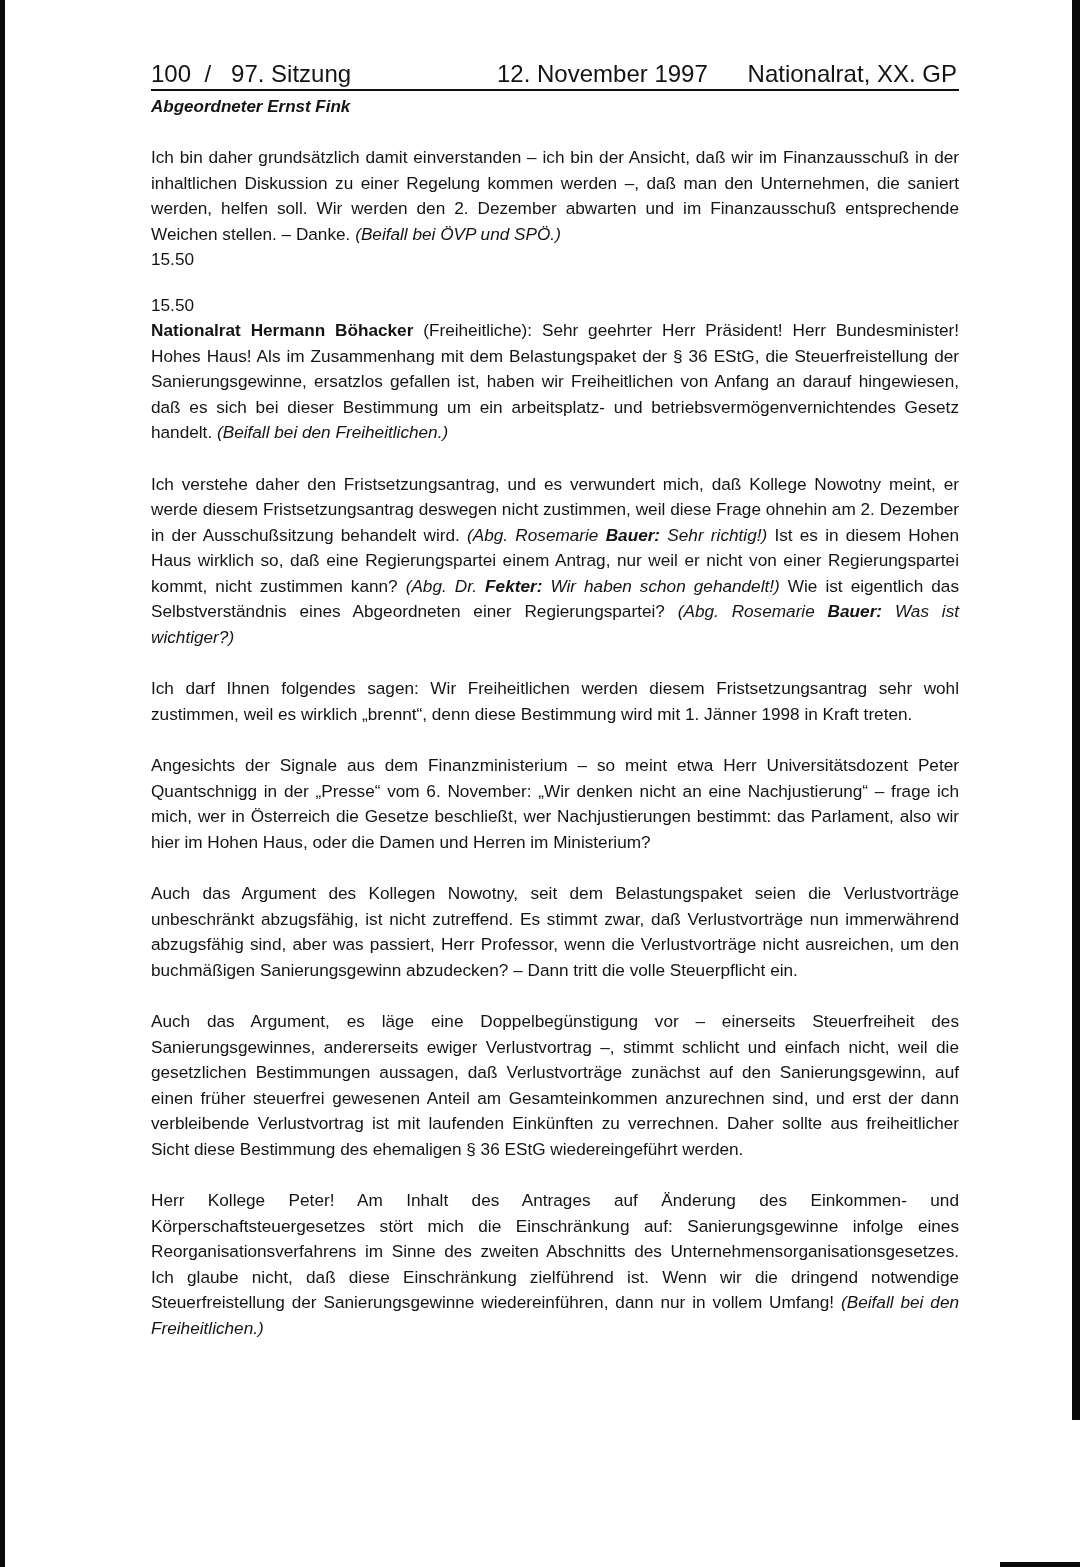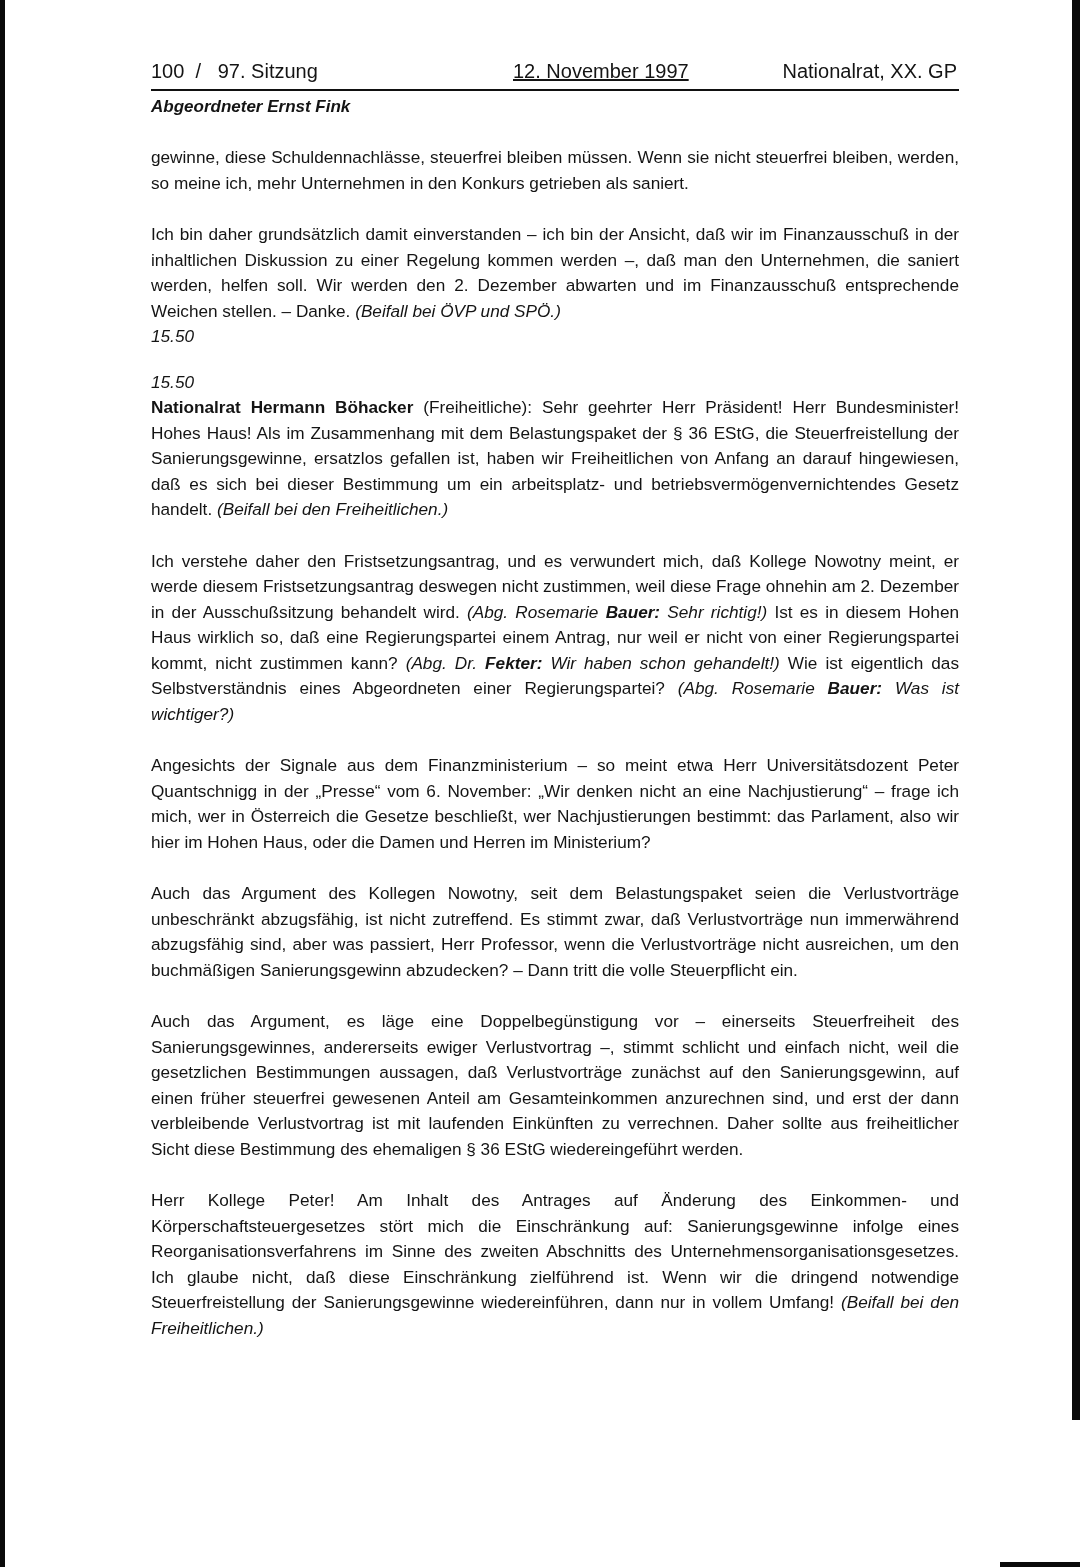--- a/index.html
+++ b/index.html
@@ -4,70 +4,70 @@
 <style>
   html, body { margin: 0; padding: 0; }
   body {
     width: 1080px; height: 1567px; background: #ffffff; position: relative; overflow: hidden;
     font-family: "Liberation Sans", "DejaVu Sans", sans-serif; color: #141414;
   }
   .scan-left { position: absolute; left: 0; top: 0; width: 5px; height: 1567px; background: #0a0a0a; }
   .scan-right { position: absolute; left: 1072px; top: 0; width: 8px; height: 1420px; background: #0a0a0a; }
   .scan-bottom { position: absolute; left: 1000px; top: 1562px; width: 80px; height: 5px; background: #0a0a0a; }
   .page { position: absolute; left: 151px; top: 0; width: 808px; }
-  .header { position: absolute; top: 60px; left: 0; width: 808px; height: 26px; font-size: 20px; }
+  .header { position: absolute; top: 60px; left: 0; width: 808px; height: 26px; font-size: 24px; }
   .header span { position: absolute; top: 0; white-space: nowrap; }
   .hdr-left { left: 0; }
-  .hdr-center { left: 362px; text-decoration: underline; }
+  .hdr-center { left: 346px; }
   .hdr-right { right: 2px; }
   .rule { position: absolute; top: 89px; left: 0; width: 808px; height: 2px; background: #111; }
   .speaker-head { position: absolute; top: 97px; left: 0; font-weight: bold; font-size: 17px; font-style: italic; }
   .body-text { position: absolute; top: 145px; left: 0; width: 808px; font-size: 17.2px; line-height: 25.5px; }
   .para { text-align: justify; margin: 0 0 26px 0; }
   .para.tight { margin-bottom: 4px; }
-  .time { font-style: italic; display: block; }
+  .time { display: block; }
   i { font-style: italic; }
   b { font-weight: bold; }
 </style>
 </head>
 <body>
 
 <div class="scan-left"></div>
 <div class="scan-right"></div>
 <div class="scan-bottom"></div>
 
 <div class="page">
   <div class="header">
     <span class="hdr-left"><span style="position:static">100</span>&nbsp;&nbsp;<span style="position:static">/</span>&nbsp;&nbsp;&nbsp;<span style="position:static">97. Sitzung</span></span>
     <span class="hdr-center">12. November 1997</span>
     <span class="hdr-right">Nationalrat, XX. GP</span>
   </div>
   <div class="rule"></div>
   <div class="speaker-head">Abgeordneter Ernst Fink</div>
 
   <div class="body-text">
-    <p class="para">gewinne, diese Schuldennachlässe, steuerfrei bleiben müssen. Wenn sie nicht steuerfrei bleiben, werden, so meine ich, mehr Unternehmen in den Konkurs getrieben als saniert.</p>
 
     <p class="para" style="margin-bottom:20px">
       <span>Ich bin daher grundsätzlich damit einverstanden – ich bin der Ansicht, daß wir im Finanzausschuß in der inhaltlichen Diskussion zu einer Regelung kommen werden –, daß man den Unternehmen, die saniert werden, helfen soll. Wir werden den 2. Dezember abwarten und im Finanzausschuß entsprechende Weichen stellen. – Danke.</span>
       <i>(Beifall bei ÖVP und SPÖ.)</i>
       <span class="time">15.50</span>
     </p>
 
 
     <p class="para">
       <span class="time">15.50</span>
       <b>Nationalrat Hermann Böhacker</b>
       <span>(Freiheitliche):</span>
       <span>Sehr geehrter Herr Präsident! Herr Bundesminister! Hohes Haus! Als im Zusammenhang mit dem Belastungspaket der § 36 EStG, die Steuerfreistellung der Sanierungsgewinne, ersatzlos gefallen ist, haben wir Freiheitlichen von Anfang an darauf hingewiesen, daß es sich bei dieser Bestimmung um ein arbeitsplatz- und betriebsvermögenvernichtendes Gesetz handelt.</span>
       <i>(Beifall bei den Freiheitlichen.)</i>
     </p>
 
     <p class="para"><span>Ich verstehe daher den Fristsetzungsantrag, und es verwundert mich, daß Kollege Nowotny meint, er werde diesem Fristsetzungsantrag deswegen nicht zustimmen, weil diese Frage ohnehin am 2. Dezember in der Ausschußsitzung behandelt wird.</span> <i><span>(Abg. Rosemarie </span><b>Bauer:</b><span> Sehr richtig!)</span></i><span> Ist es in diesem Hohen Haus wirklich so, daß eine Regierungspartei einem Antrag, nur weil er nicht von einer Regierungspartei kommt, nicht zustimmen kann? </span><i><span>(Abg. Dr. </span><b>Fekter:</b><span> Wir haben schon gehandelt!)</span></i><span> Wie ist eigentlich das Selbstverständnis eines Abgeordneten einer Regierungspartei? </span><i><span>(Abg. Rosemarie </span><b>Bauer:</b><span> Was ist wichtiger?)</span></i></p>
 
+    <p class="para">Ich darf Ihnen folgendes sagen: Wir Freiheitlichen werden diesem Fristsetzungsantrag sehr wohl zustimmen, weil es wirklich „brennt“, denn diese Bestimmung wird mit 1. Jänner 1998 in Kraft treten.</p>
     <p class="para">Angesichts der Signale aus dem Finanzministerium – so meint etwa Herr Universitätsdozent Peter Quantschnigg in der „Presse“ vom 6. November: „Wir denken nicht an eine Nachjustierung“ – frage ich mich, wer in Österreich die Gesetze beschließt, wer Nachjustierungen bestimmt: das Parlament, also wir hier im Hohen Haus, oder die Damen und Herren im Ministerium?</p>
     <p class="para">Auch das Argument des Kollegen Nowotny, seit dem Belastungspaket seien die Verlustvorträge unbeschränkt abzugsfähig, ist nicht zutreffend. Es stimmt zwar, daß Verlustvorträge nun immerwährend abzugsfähig sind, aber was passiert, Herr Professor, wenn die Verlustvorträge nicht ausreichen, um den buchmäßigen Sanierungsgewinn abzudecken? – Dann tritt die volle Steuerpflicht ein.</p>
     <p class="para">Auch das Argument, es läge eine Doppelbegünstigung vor – einerseits Steuerfreiheit des Sanierungsgewinnes, andererseits ewiger Verlustvortrag –, stimmt schlicht und einfach nicht, weil die gesetzlichen Bestimmungen aussagen, daß Verlustvorträge zunächst auf den Sanierungsgewinn, auf einen früher steuerfrei gewesenen Anteil am Gesamteinkommen anzurechnen sind, und erst der dann verbleibende Verlustvortrag ist mit laufenden Einkünften zu verrechnen. Daher sollte aus freiheitlicher Sicht diese Bestimmung des ehemaligen § 36 EStG wiedereingeführt werden.</p>
 
     <p class="para tight">
       <span>Herr Kollege Peter! Am Inhalt des Antrages auf Änderung des Einkommen- und Körperschaftsteuergesetzes stört mich die Einschränkung auf: Sanierungsgewinne infolge eines Reorganisationsverfahrens im Sinne des zweiten Abschnitts des Unternehmensorganisationsgesetzes. Ich glaube nicht, daß diese Einschränkung zielführend ist. Wenn wir die dringend notwendige Steuerfreistellung der Sanierungsgewinne wiedereinführen, dann nur in vollem Umfang!</span>
       <i>(Beifall bei den Freiheitlichen.)</i>
     </p>
   </div>
 </div>

